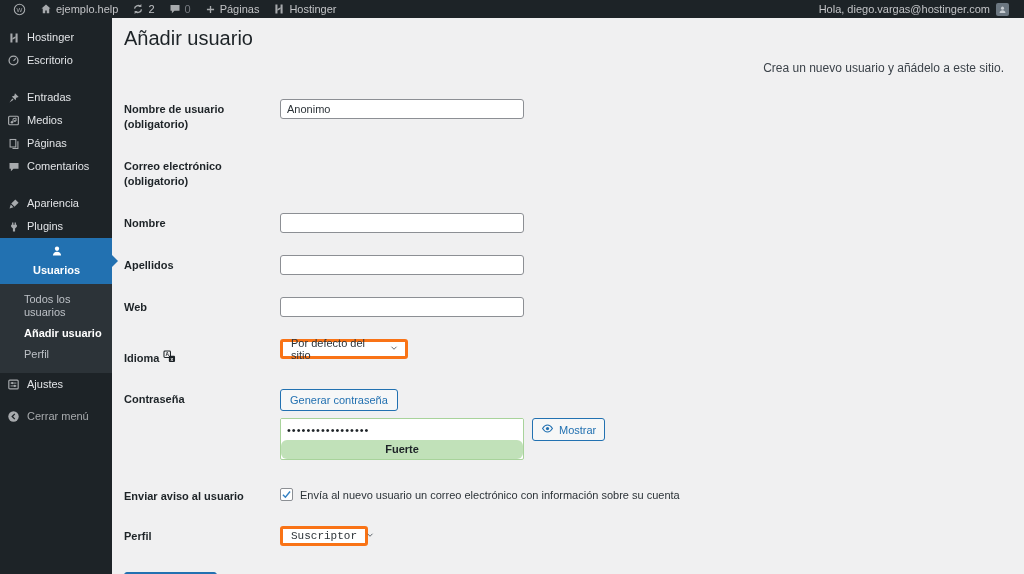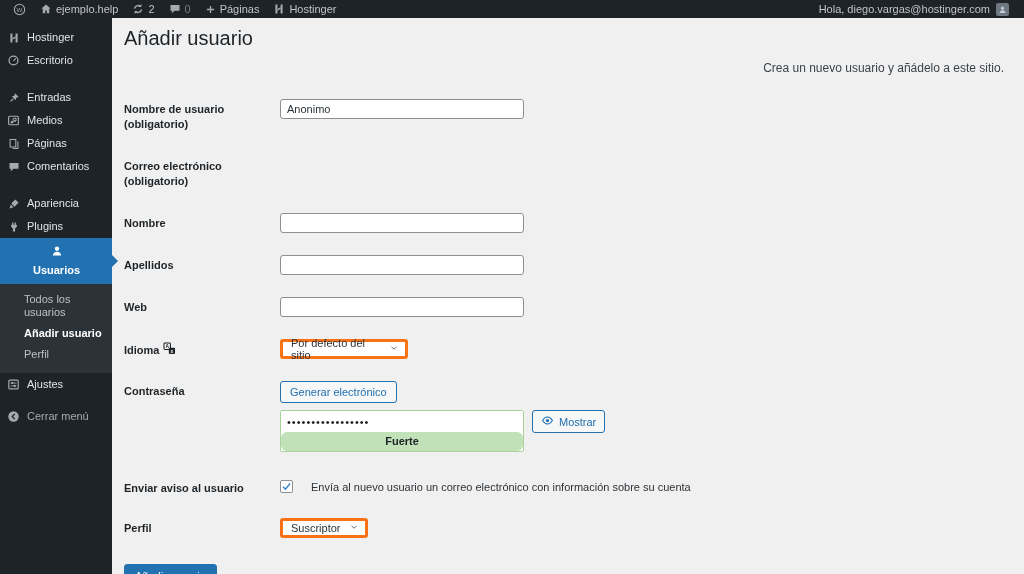--- a/index.html
+++ b/index.html
@@ -66,34 +66,34 @@
 
   
   .content { flex: 1; background: #f0f0f1; padding: 9px 20px 0 12px; position: relative; z-index: 1; }
   .page-title { font-size: 20px; font-weight: 400; color: #1d2327; margin: 0 0 11px; }
   .page-subtitle { font-size: 12px; color: #3c434a; margin: 0 0 24px; text-align: right; }
 
   .form-row { display: flex; align-items: flex-start; margin-bottom: 22px; }
   .form-row.tall { margin-bottom: 24px; }
   .row-label { width: 156px; flex-shrink: 0; font-size: 11px; font-weight: bold; color: #1d2327; line-height: 15px; padding-top: 3px; }
   .row-label .req { display: block; }
-  .row-label .label-inline { display: inline-flex; align-items: center; gap: 4px; }
+  .row-label .label-inline { display: inline-flex; align-items: center; gap: 4px; margin-top: 8px; }
 
   .text-input {
     width: 244px; height: 20px; border: 1px solid #8c8f94; border-radius: 3px;
     background: #fff; font-family: "Liberation Sans", sans-serif;
     font-size: 11px; color: #2c3338; padding: 0 6px;
   }
   .select {
     height: 20px; border: 3px solid #f97316; border-radius: 3px; background: #fff;
     display: inline-flex; align-items: center; justify-content: space-between;
     font-size: 11px; color: #2c3338; padding: 0 6px 0 8px; cursor: pointer; gap: 8px;
   }
   .select.w-lang { width: 128px; }
-  .select.w-role { width: 88px; }
+  .select.w-role { width: 88px; font-family: Liberation Mono, monospace; }
 
   .btn-secondary {
     display: inline-flex; align-items: center; gap: 5px;
     border: 1px solid #2271b1; color: #2271b1; background: #f6f7f7;
     border-radius: 3px; font-size: 11px; padding: 4px 9px; cursor: pointer;
     font-family: "Liberation Sans", sans-serif;
   }
   .btn-primary {
     background: #2271b1; color: #fff; border: 1px solid #2271b1;
     border-radius: 3px; font-size: 11px; padding: 5px 10px; cursor: pointer;
@@ -107,21 +107,21 @@
     width: 100%; height: 21px; border: none; outline: none;
     font-size: 11px; letter-spacing: 1px; padding: 0 6px; color: #1d2327;
     font-family: "Liberation Sans", sans-serif; background: #fff;
   }
   .pass-strength {
     background: #c1e1b9; text-align: center; font-size: 11px; font-weight: bold;
     color: #1d2327; padding: 3px 0 4px; border-radius: 6px;
   }
   .btn-show { padding: 3px 8px; background: #f6f7f7; }
 
-  .checkbox-row { display: flex; align-items: center; gap: 18px; font-size: 11px; color: #2c3338; padding-top: 2px; }
+  .checkbox-row { display: flex; align-items: center; gap: 7px; font-size: 11px; color: #2c3338; padding-top: 2px; }
   .checkbox {
     width: 13px; height: 13px; background: #fff; border: 1px solid #8c8f94;
     border-radius: 2px; display: inline-flex; align-items: center; justify-content: center;
     cursor: pointer; flex-shrink: 0;
   }
   .checkbox svg { display: none; }
   .checkbox.checked svg { display: block; }
 
   .submit-row { margin-top: 26px; }
 </style>
@@ -376,21 +376,21 @@
               <path d="M5 7.5l5 5 5-5" fill="none" stroke="#50575e" stroke-width="1.8"></path>
             </svg>
         </span>
       </div>
     </div>
 
     <div class="form-row" style="margin-bottom:26px">
       <div class="row-label">Contraseña</div>
       <div class="password-area">
         <div>
-          <button class="btn-secondary">Generar electrónico</button>
+          <button class="btn-secondary">Generar contraseña</button>
         </div>
         <div class="pass-line">
           <div class="pass-wrap">
             <input class="pass-input" type="text" value="•••••••••••••••••" style="">
             <div class="pass-strength">Fuerte</div>
           </div>
           <button class="btn-secondary btn-show">
             <span>
               <svg width="13" height="13" viewBox="0 0 20 20">
                   <path d="M10 4.7C5.6 4.7 2.4 10 2.4 10s3.2 5.3 7.6 5.3 7.6-5.3 7.6-5.3S14.4 4.7 10 4.7z" fill="none" stroke="#2271b1" stroke-width="1.6"></path>

